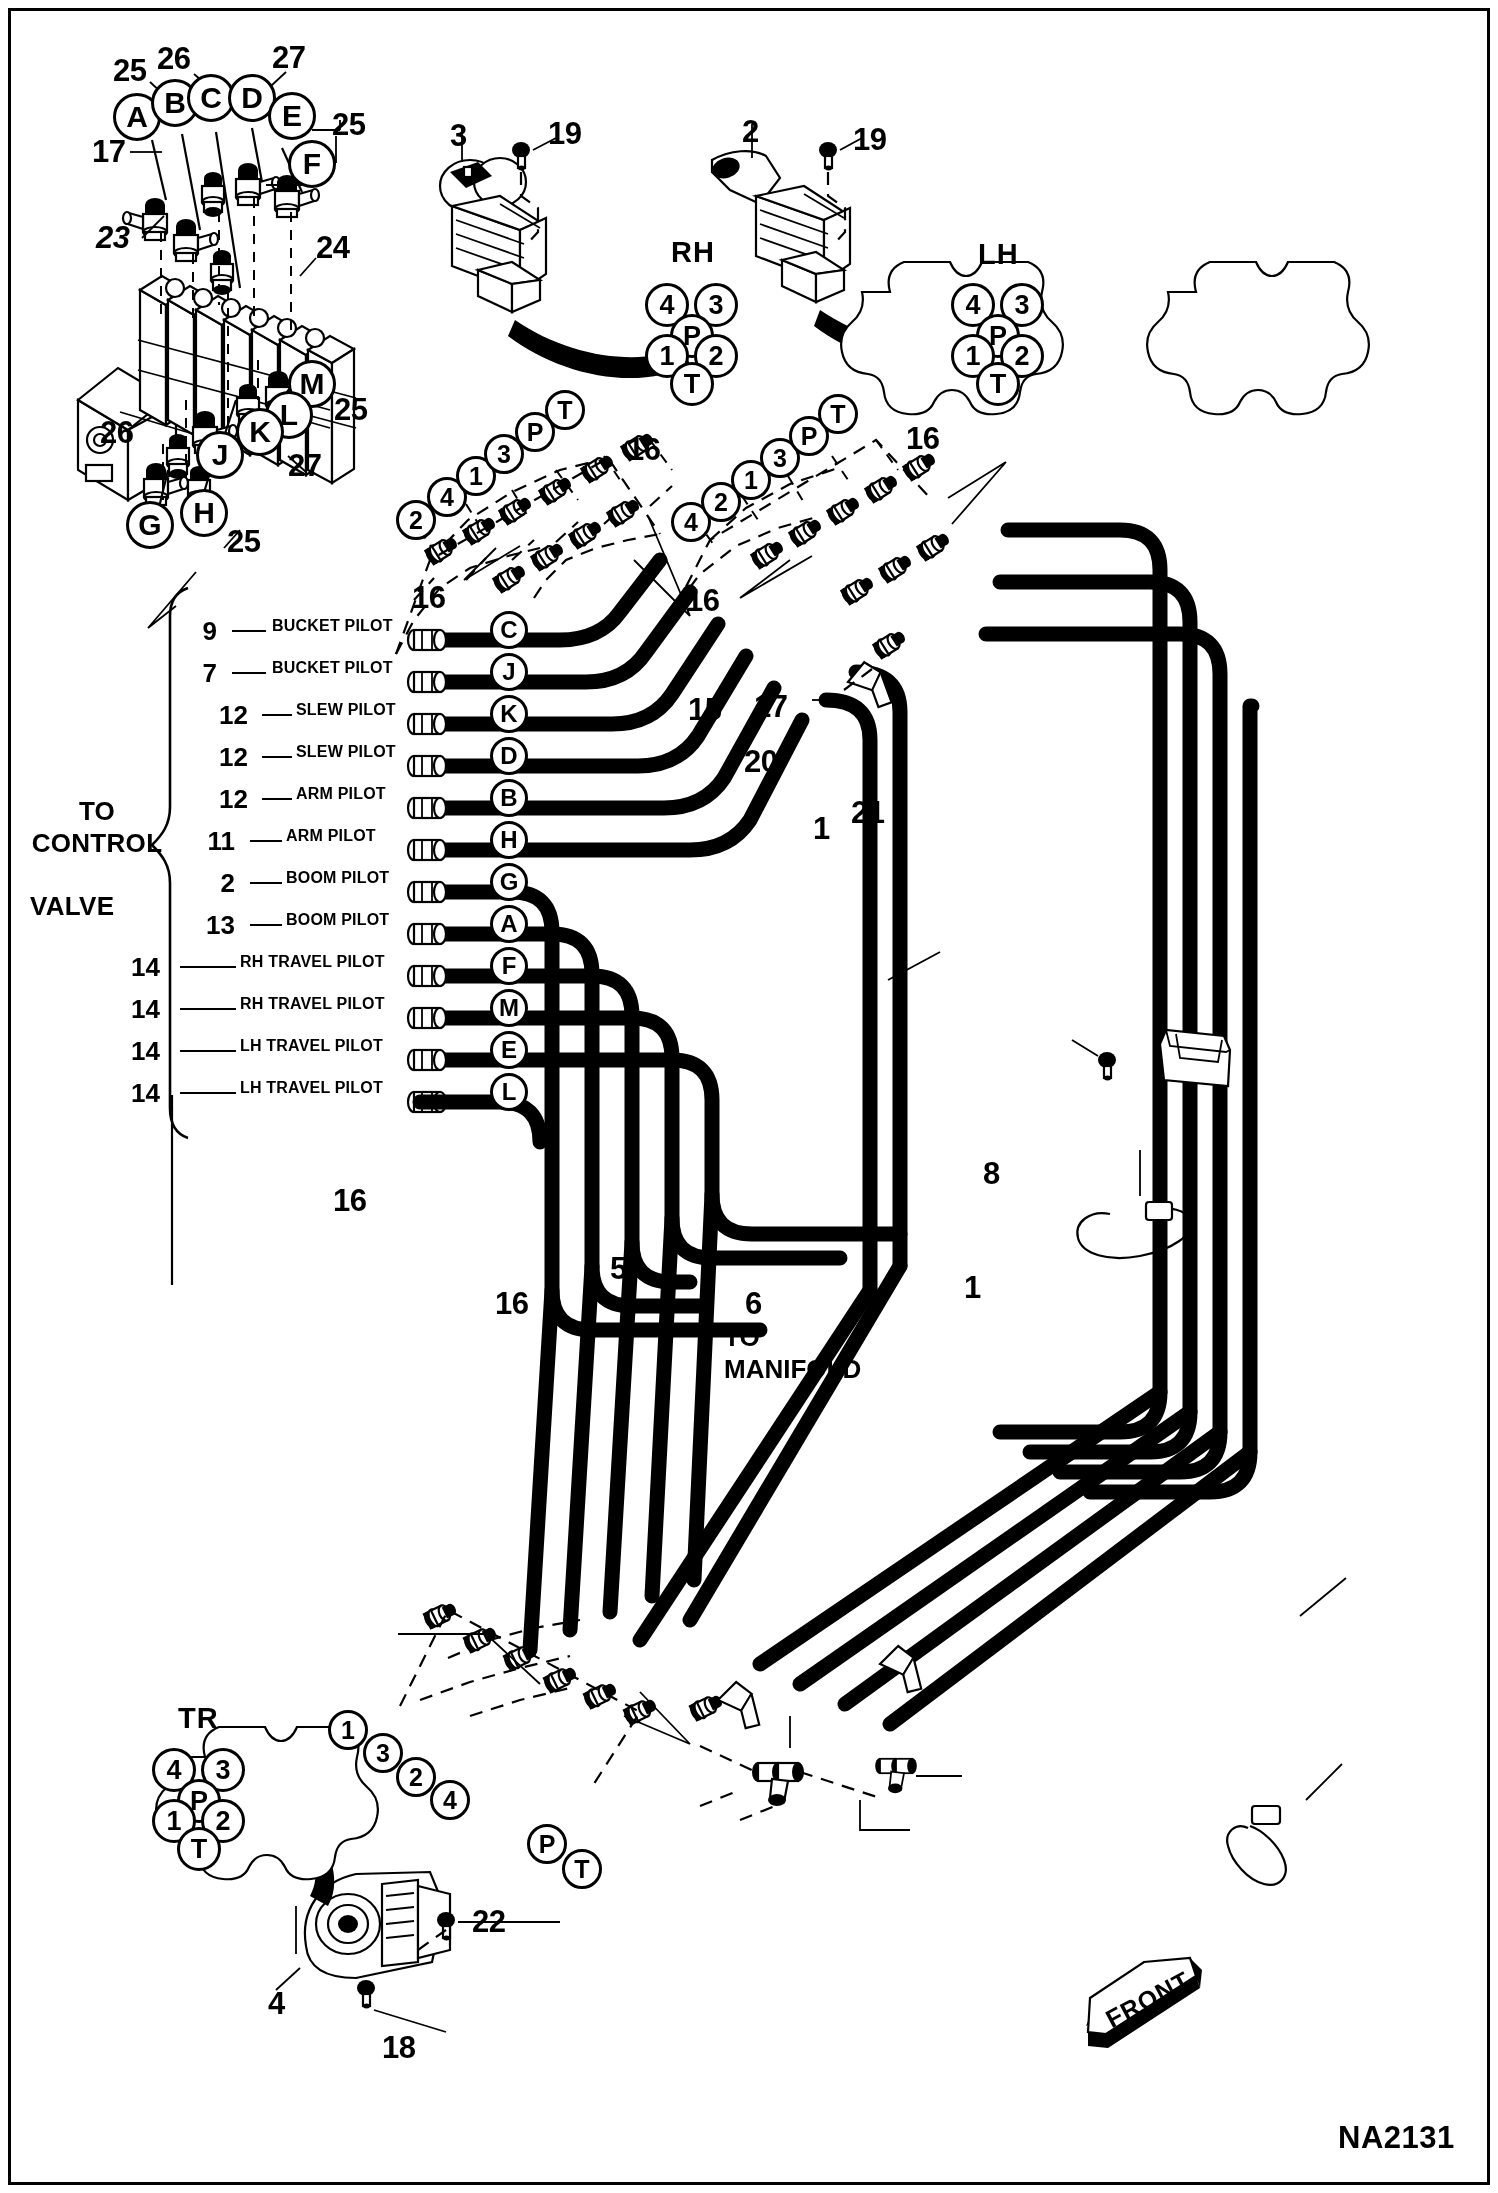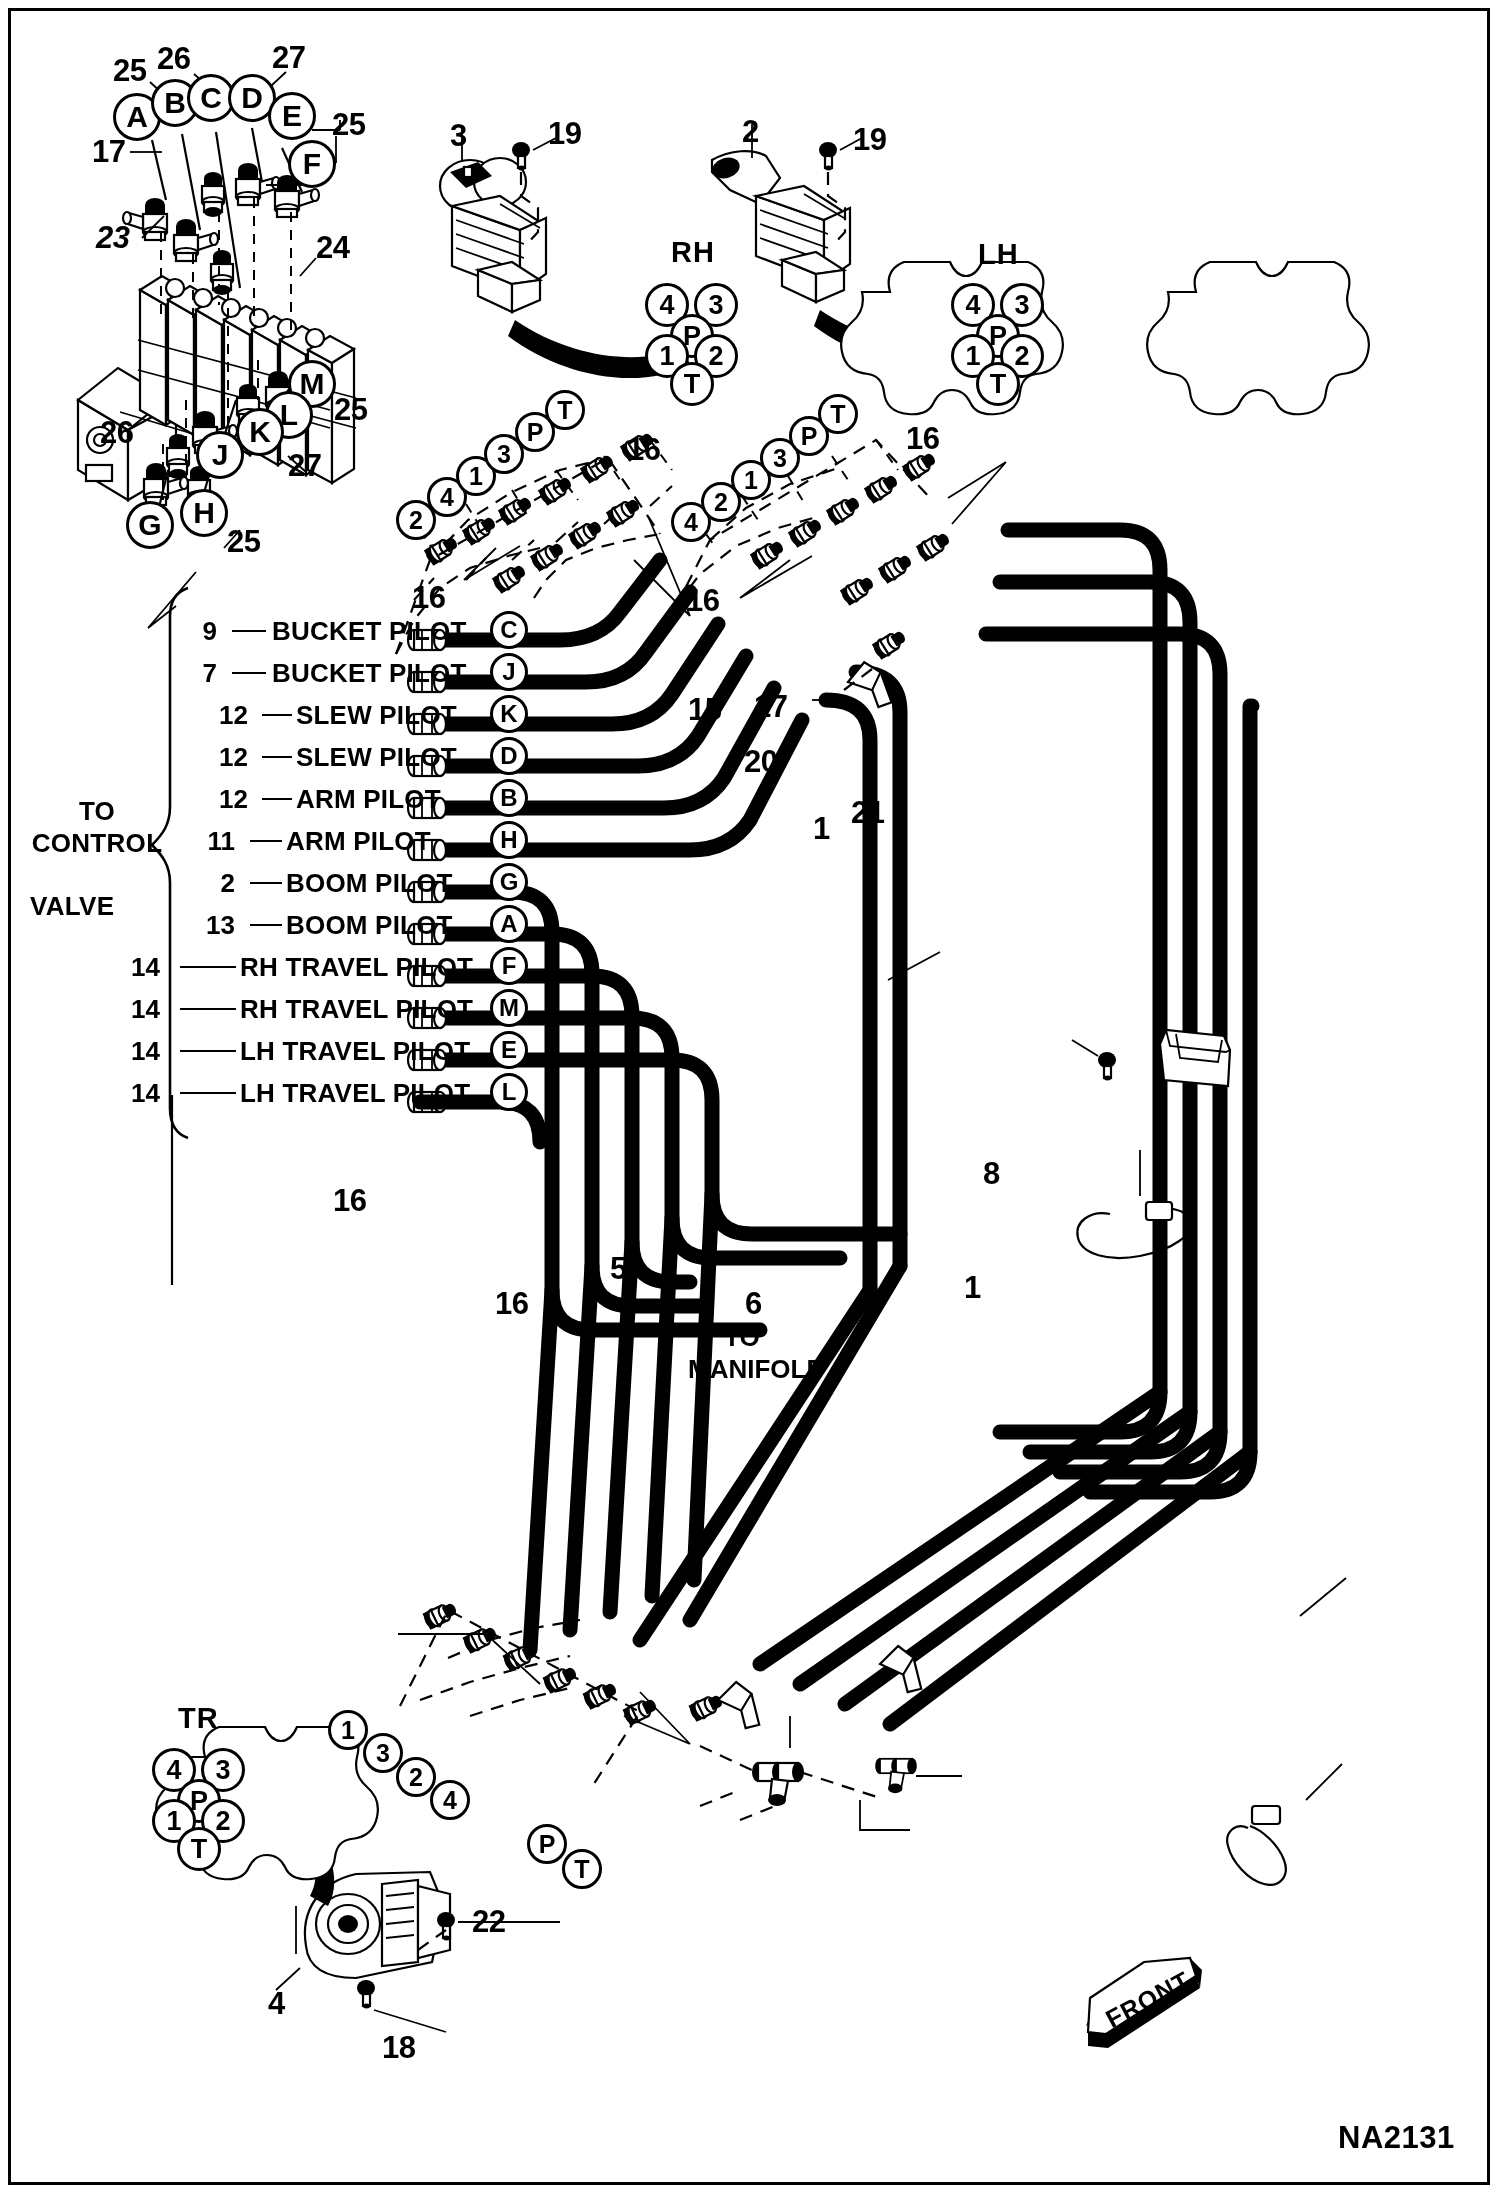--- a/index.html
+++ b/index.html
@@ -33,21 +33,21 @@
     position: absolute;
     font-family: "Liberation Sans", sans-serif;
     font-weight: bold;
     color: #000;
     white-space: nowrap;
     line-height: 1;
     user-select: none;
   }
   .num { font-size: 31px; letter-spacing: -0.5px; }
   .legend-num { font-size: 26px; }
-  .legend-txt { font-size: 26px; letter-spacing: 0.2px; }
+  .legend-txt { font-size: 16px; letter-spacing: 0.2px; }
   .port-title { font-size: 29px; letter-spacing: 1px; }
   .tcv { font-size: 26px; letter-spacing: 0.3px; }
   .manifold { font-size: 26px; }
   .partno { font-size: 31px; letter-spacing: 0.5px; }
   .balloon {
     position: absolute;
     border: 3px solid #000;
     border-radius: 50%;
     background: #fff;
     display: flex;
@@ -733,21 +733,21 @@
   <div class="lbl num" style="left:964px;  top:1272px;">1</div>
   <div class="lbl num" style="left:610px;  top:1253px;">5</div>
   <div class="lbl num" style="left:745px;  top:1288px;">6</div>
   <div class="lbl num" style="left:983px;  top:1158px;">8</div>
 
   <div class="lbl tcv" style="left:42px;  top:798px;  width:110px; text-align:center;">TO</div>
   <div class="lbl tcv" style="left:18px;  top:830px;  width:158px; text-align:center;">CONTROL</div>
   <div class="lbl tcv" style="left:30px;  top:893px;  width:134px; ">VALVE</div>
 
   <div class="lbl manifold" style="left:724px; top:1324px;">TO</div>
-  <div class="lbl manifold" style="left:688px; top:1356px;">MANIFOLD</div>
+  <div class="lbl manifold" style="left:724px; top:1356px;">MANIFOLD</div>
 
   <div class="lbl front-text" style="left:1102px; top:2010px;">FRONT</div>
 
   <div class="lbl partno" style="left:1338px; top:2122px;">NA2131</div>
 
   <div id="legend">
       <div class="lbl legend-num" style="left: 0px; top: 618px; width: 217px; text-align: right;">9</div>
       <div style="position: absolute; left: 232px; top: 630px; width: 34px; height: 0px; border-top: 2.5px solid rgb(0, 0, 0);"></div>
       <div class="lbl legend-txt" style="left: 272px; top: 618px;">BUCKET PILOT</div>
       <div class="legend-circle" style="left: 490px; top: 611px;">C</div>

